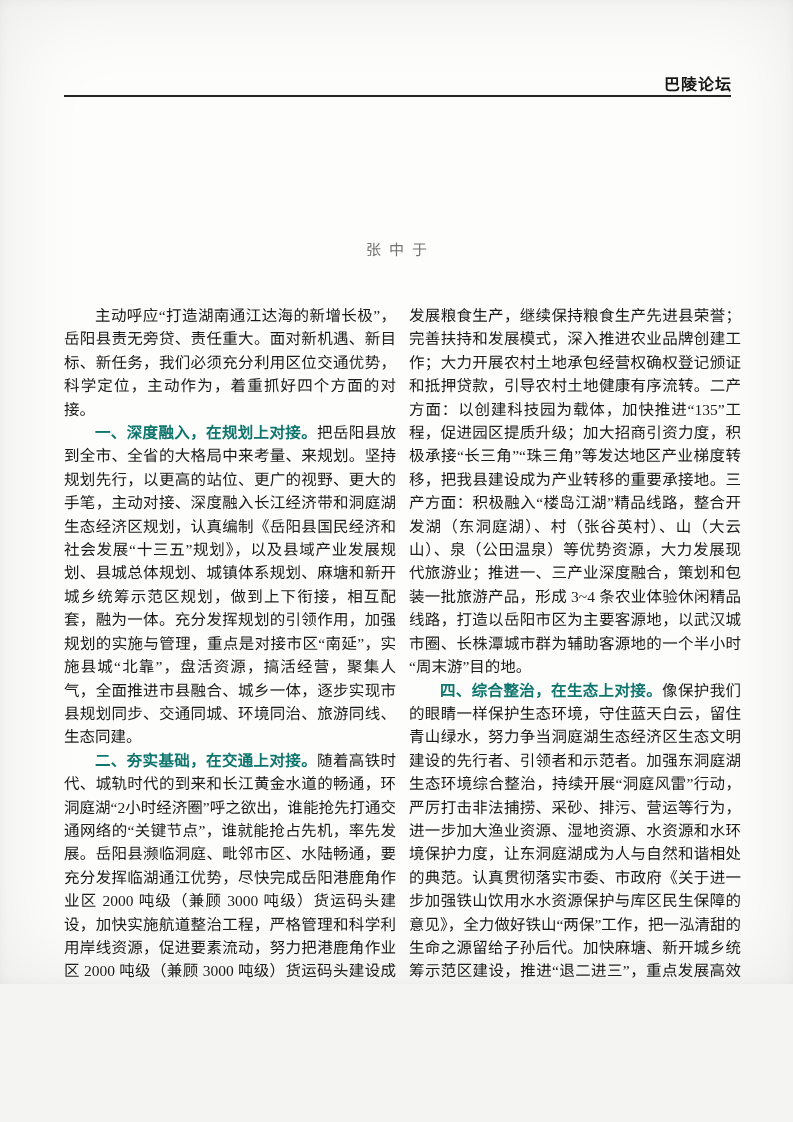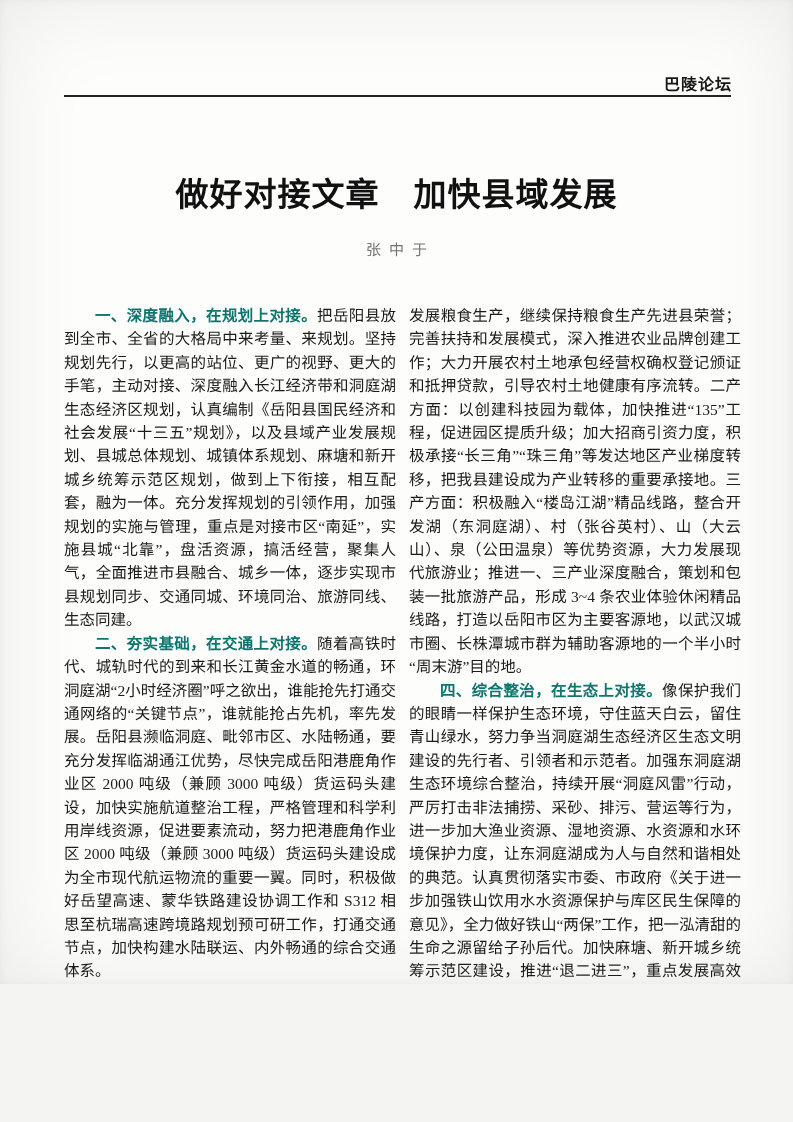--- a/index.html
+++ b/index.html
@@ -106,27 +106,29 @@
 <body>
 
 <div class="page">
 
   <div class="running-head">
     <span>巴陵论坛</span>
   </div>
 
   <div class="header-rule"></div>
 
-  <h1 class="article-title">做好对接文章　加快县域发展</h1>
 
   <div class="article-author">张中于</div>
 
   <div class="content">
 
     <div class="col">
+      <p class="indent">
+        <span>主动呼应“打造湖南通江达海的新增长极”，岳阳县责无旁贷、责任重大。面对新机遇、新目标、新任务，我们必须充分利用区位交通优势，科学定位，主动作为，着重抓好四个方面的对接。</span>
+      </p>
       <p class="indent">
         <span class="sec-head">一、深度融入，在规划上对接。</span><span>把岳阳县放到全市、全省的大格局中来考量、来规划。坚持规划先行，以更高的站位、更广的视野、更大的手笔，主动对接、深度融入长江经济带和洞庭湖生态经济区规划，认真编制《岳阳县国民经济和社会发展“十三五”规划》，以及县域产业发展规划、县城总体规划、城镇体系规划、麻塘和新开城乡统筹示范区规划，做到上下衔接，相互配套，融为一体。充分发挥规划的引领作用，加强规划的实施与管理，重点是对接市区“南延”，实施县城“北靠”，盘活资源，搞活经营，聚集人气，全面推进市县融合、城乡一体，逐步实现市县规划同步、交通同城、环境同治、旅游同线、生态同建。</span>
       </p>
       <p class="indent">
         <span class="sec-head">二、夯实基础，在交通上对接。</span><span>随着高铁时代、城轨时代的到来和长江黄金水道的畅通，环洞庭湖“2小时经济圈”呼之欲出，谁能抢先打通交通网络的“关键节点”，谁就能抢占先机，率先发展。岳阳县濒临洞庭、毗邻市区、水陆畅通，要充分发挥临湖通江优势，尽快完成岳阳港鹿角作业区 2000 吨级（兼顾 3000 吨级）货运码头建设，加快实施航道整治工程，严格管理和科学利用岸线资源，促进要素流动，努力把港鹿角作业区 2000 吨级（兼顾 3000 吨级）货运码头建设成为全市现代航运物流的重要一翼。同时，积极做好岳望高速、蒙华铁路建设协调工作和 S312 相思至杭瑞高速跨境路规划预可研工作，打通交通节点，加快构建水陆联运、内外畅通的综合交通体系。</span>
       </p>
       <p class="indent">
         <span class="sec-head">三、加快推进，在产业上对接。</span><span>一产方面：按照“保障国家粮食安全的现代农业基地”的战略定位，大力</span>
       </p>
     </div>

